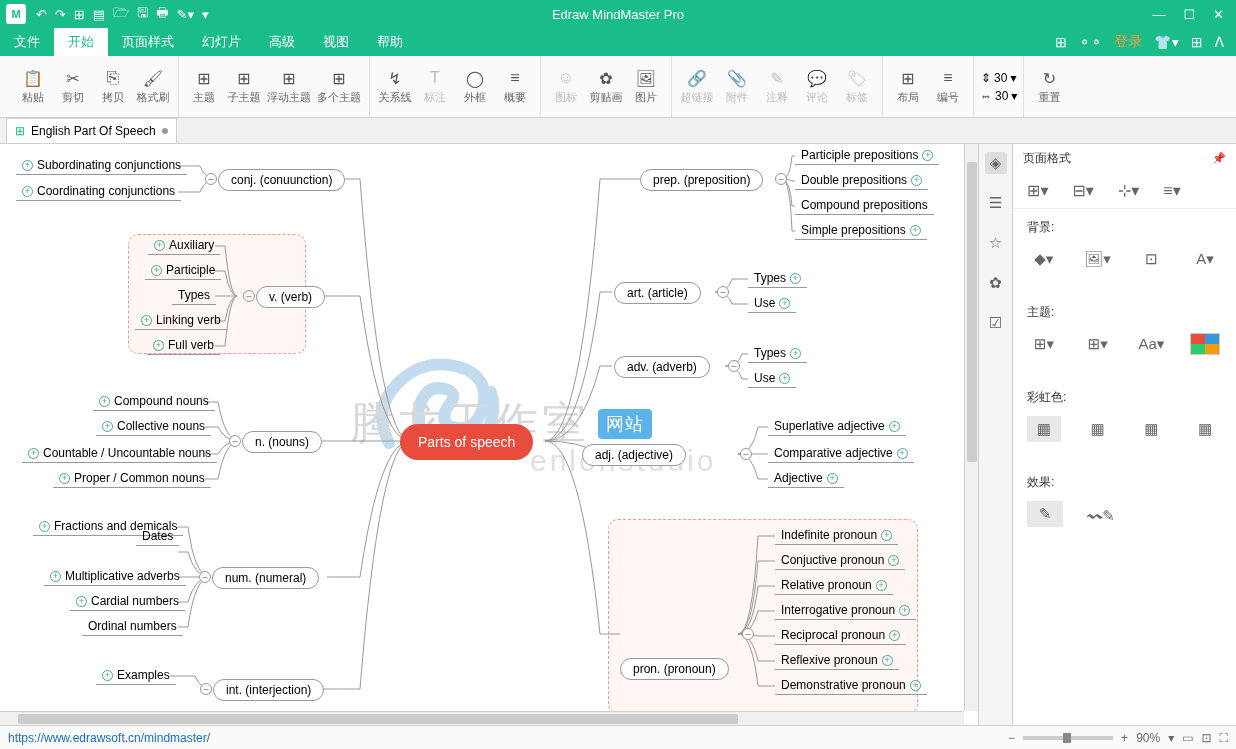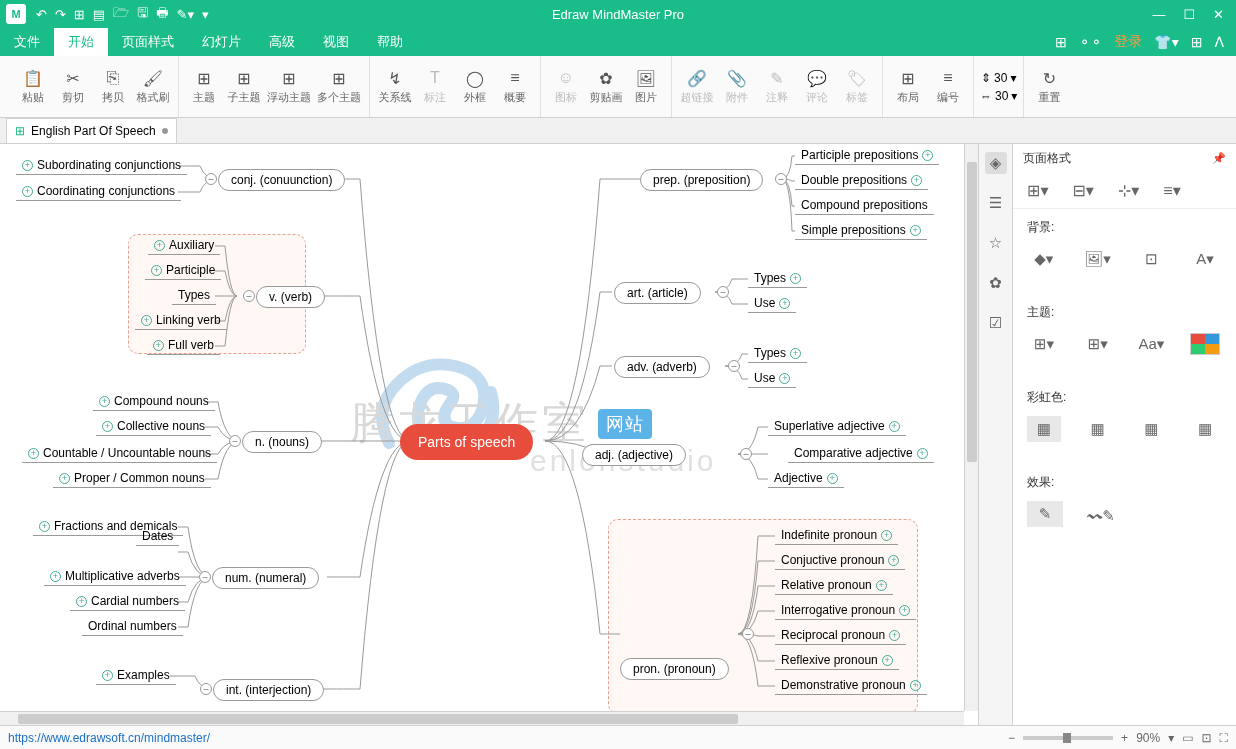--- a/index.html
+++ b/index.html
@@ -454,21 +454,21 @@
           <span>Use</span>
           <span class="plus">+</span>
         </div>
 
       <div class="node" style="left:582px;top:300px;">adj. (adjective)</div>
       <div class="junction" style="left:740px;top:304px;">–</div>
       <div class="leaf" style="left:768px;top:273px;">
           <span>Superlative adjective</span>
           <span class="plus">+</span>
         </div>
-      <div class="leaf" style="left:788px;top:300px;">
+      <div class="leaf" style="left:768px;top:300px;">
           <span>Comparative adjective</span>
           <span class="plus">+</span>
         </div>
       <div class="leaf" style="left:768px;top:325px;">
           <span>Adjective</span>
           <span class="plus">+</span>
         </div>
 
       <div class="node" style="left:620px;top:480px;margin-top:34px;">pron. (pronoun)</div>
       <div class="junction" style="left:742px;top:484px;">–</div>

